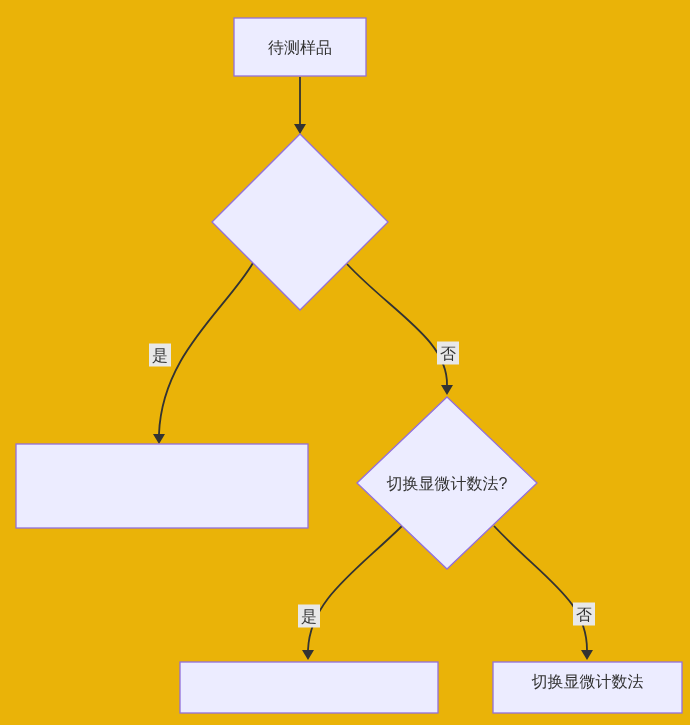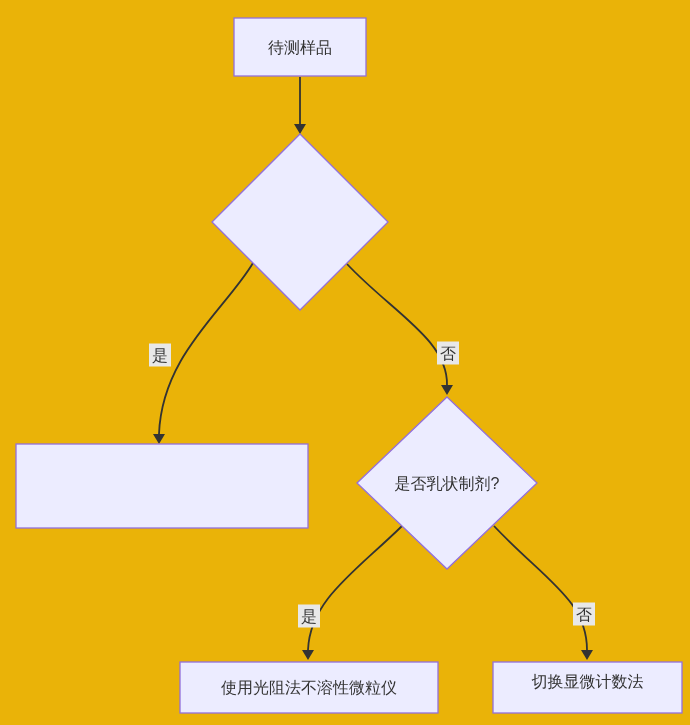--- a/index.html
+++ b/index.html
@@ -77,26 +77,23 @@
     <rect class="shape" x="493" y="662" width="189" height="51"></rect>
   </svg>
 
   <div class="node-label" style="left:234px; top:18px; width:132px; height:58px;">
     <span class="wrap">待测样品</span>
   </div>
 
 
 
   <div class="node-label" style="left:357px; top:397px; width:180px; height:172px;">
-    <span class="wrap">是否乳状制剂?</span>
+    <span class="wrap">切换显微计数法?</span>
   </div>
 
-  <div class="node-label" style="left:180px; top:662px; width:258px; height:51px;">
-    <span class="wrap">使用光阻法不溶性微粒仪</span>
-  </div>
 
   <div class="node-label" style="left:493px; top:662px; width:189px; height:39px;">
     <span class="wrap">切换显微计数法</span>
   </div>
 
   <div class="edge-label" style="left:160px; top:355px;">是</div>
   <div class="edge-label" style="left:448px; top:353px;">否</div>
   <div class="edge-label" style="left:309px; top:616px;">是</div>
   <div class="edge-label" style="left:584px; top:614px;">否</div>
 

